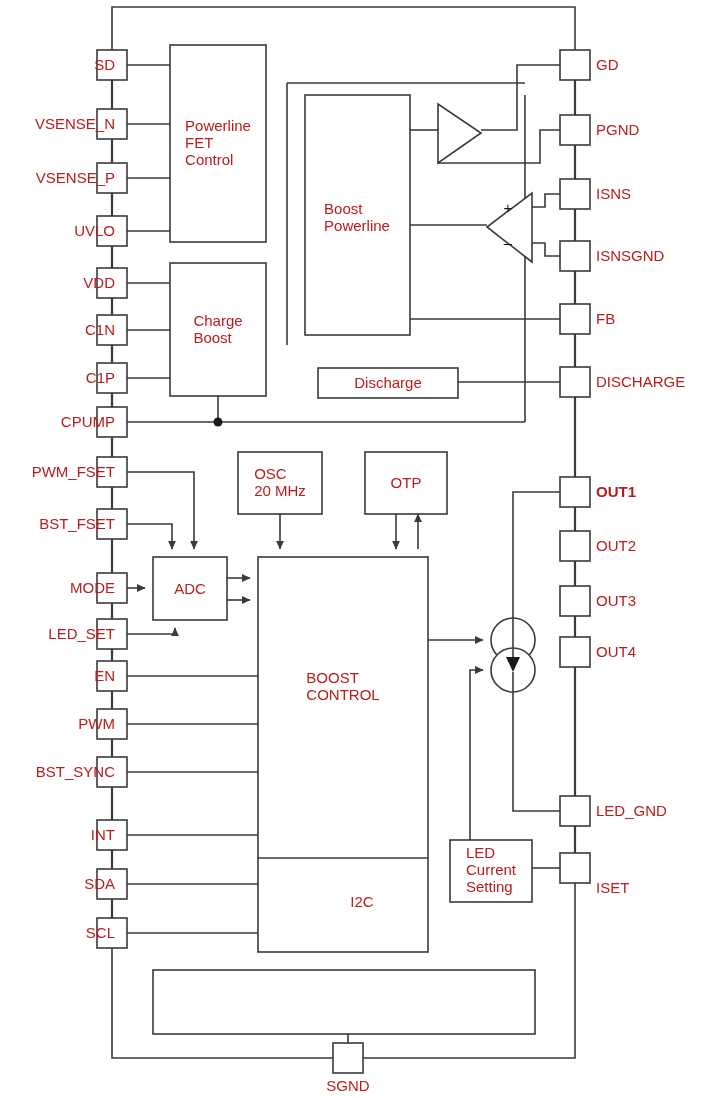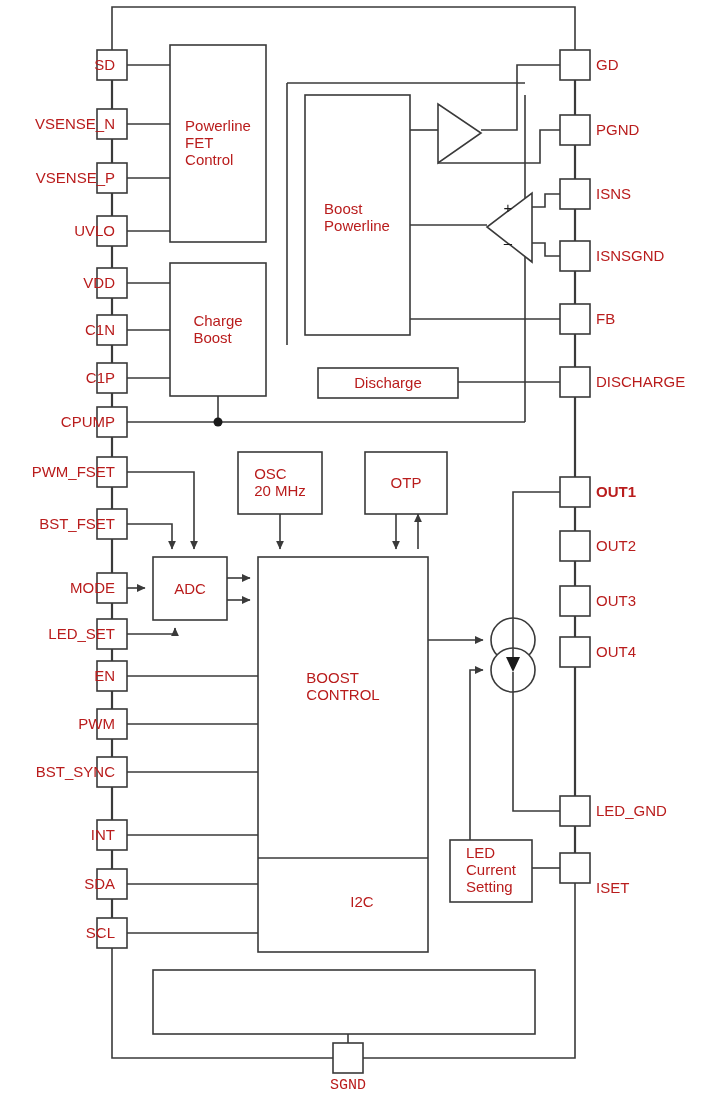--- a/index.html
+++ b/index.html
@@ -229,21 +229,21 @@
 <div class="lbl pin-label-right" style="left:596px;top:256px;">ISNSGND</div>
 <div class="lbl pin-label-right" style="left:596px;top:319px;">FB</div>
 <div class="lbl pin-label-right" style="left:596px;top:382px;">DISCHARGE</div>
 <div class="lbl pin-label-right" style="left:596px;top:492px;font-weight:bold;">OUT1</div>
 <div class="lbl pin-label-right" style="left:596px;top:546px;">OUT2</div>
 <div class="lbl pin-label-right" style="left:596px;top:601px;">OUT3</div>
 <div class="lbl pin-label-right" style="left:596px;top:652px;">OUT4</div>
 <div class="lbl pin-label-right" style="left:596px;top:811px;">LED_GND</div>
 <div class="lbl pin-label-right" style="left:596px;top:868px;margin-top:20px;">ISET</div>
 
-<div class="lbl sgnd-label" style="left:348px;top:1078px;font-family:Liberation Mono, monospace;">SGND</div>
+<div class="lbl sgnd-label" style="left:348px;top:1078px;">SGND</div>
 
 <div class="lbl blk-label" style="left:218px;top:143px;">
   <div>Powerline</div>
   <div>FET</div>
   <div>Control</div>
 </div>
 
 <div class="lbl blk-label" style="left:218px;top:330px;">
   <div>Charge</div>
   <div>Boost</div>

